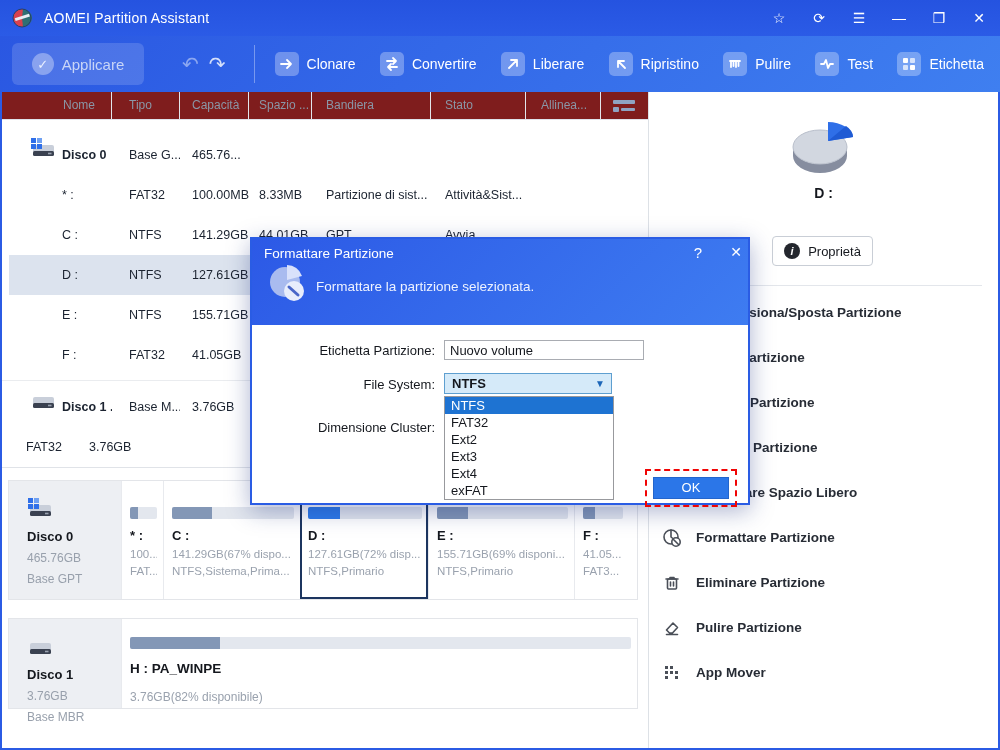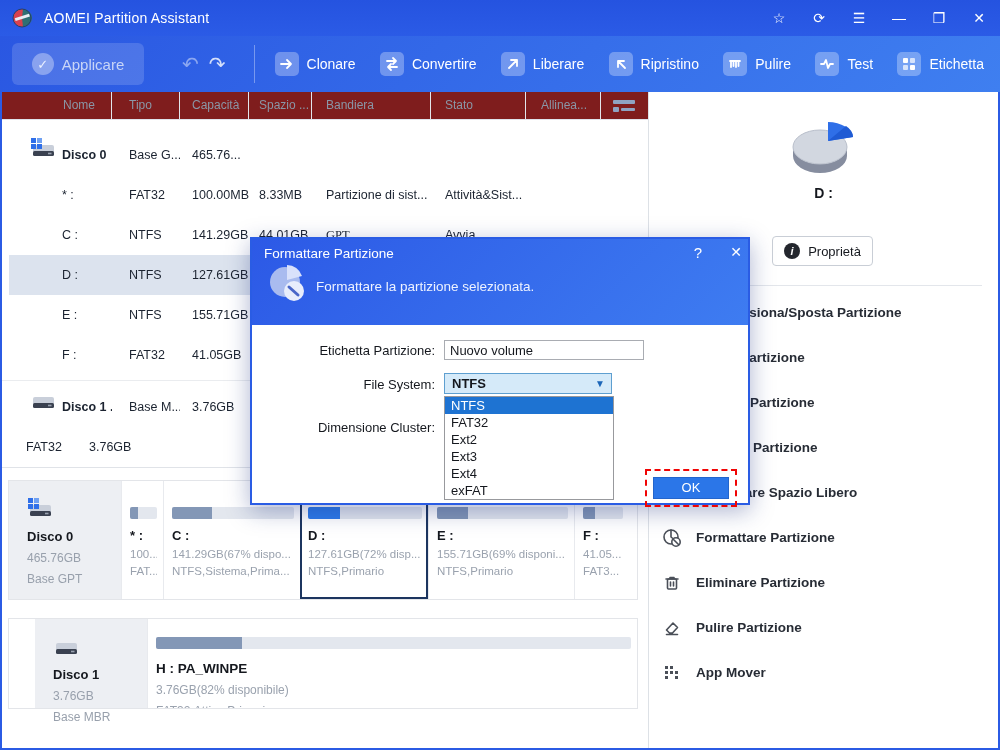--- a/index.html
+++ b/index.html
@@ -47,33 +47,33 @@
   .trow { height:40px; display:flex; margin-left:7px; font-size:12.5px; color:#1B2330; }
   .trow.sel { background:#DCE3EE; }
   .td { line-height:40px; white-space:nowrap; overflow:hidden; }
   .td-name { display:flex; align-items:center; }
   .group-sep { height:1px; background:#EAECEF; margin:5px 0 6px 0; }
   .tbl-bottom { position:absolute; left:2px; top:467px; width:646px; height:1px; background:#E0E3E8; }
 
   
   .strip { position:absolute; left:8px; width:630px; border:1px solid #E3E5E9; background:#fff; display:flex; }
   .strip0 { top:480px; height:120px; }
-  .strip1 { top:618px; height:91px;padding-left:26px; }
+  .strip1 { top:618px; height:91px; }
   .dcell { width:112px; background:#EDEFF3; padding:16px 0 0 18px; }
   .dcell .dname { font-size:13px; font-weight:bold; color:#15181E; margin-top:6px; }
   .dcell .dsub { font-size:12px; color:#98A0AC; margin-top:7px; }
   .pcell { border-left:1px solid #E8EAEE; padding:26px 6px 0 8px; position:relative; overflow:hidden; }
   .pcell.selp { border:2px solid #1C355F; padding:24px 4px 0 6px; }
   .pbar { height:12px; background:#E3E7EE; border-radius:2px; overflow:hidden; }
   .pbar i { display:block; height:100%; }
   .plabel { font-size:13px; font-weight:bold; color:#15181E; margin-top:9px; white-space:nowrap; overflow:hidden; }
   .pline { font-size:11.5px; color:#9AA2AE; margin-top:5px; white-space:nowrap; overflow:hidden; }
   .strip1 .pcell { flex:1; padding-top:18px; }
   .strip1 .plabel { margin-top:12px; font-size:13.5px; }
-  .strip1 .pline { font-size:12px; margin-top:7px; }
+  .strip1 .pline { font-size:12px; margin-top:14px; }
 
   
   .vdiv { position:absolute; left:648px; top:92px; width:1px; height:656px; background:#DDE1E6; }
   .rpanel { position:absolute; left:649px; top:92px; width:349px; height:656px; background:#fff; }
   .pie-wrap { position:absolute; left:135px; top:24px; }
   .sel-label { position:absolute; left:0; top:93px; width:100%; text-align:center; font-size:14px; font-weight:bold; color:#15181E; }
   .sel-info { position:absolute; left:0; top:117px; width:100%; text-align:center; font-size:13px; color:#5C6573; }
   .prop-btn { position:absolute; left:123px; top:144px; width:101px; height:30px; background:#fff;
     border:1px solid #C9CED6; border-radius:4px; display:flex; align-items:center; justify-content:center;
     gap:8px; font-size:13px; color:#15181E; font-family:inherit; }
@@ -256,21 +256,21 @@
         <div class="td" style="width: 119px; padding-left: 14px;">Partizione di sist...</div>
         <div class="td" style="width: 95px; padding-left: 14px;">Attività&amp;Sist...</div>
       </div>
       <div class="trow">
         <div class="td td-name" style="width: 103px; padding-left: 53px;">
           <span>C :</span>
         </div>
         <div class="td" style="width: 68px; padding-left: 17px;">NTFS</div>
         <div class="td" style="width: 69px; padding-left: 12px;">141.29GB</div>
         <div class="td" style="width: 63px; padding-left: 10px;">44.01GB</div>
-        <div class="td" style="width: 119px; padding-left: 14px; font-family: Liberation Serif, serif;">GPT</div>
+        <div class="td" style="width: 119px; padding-left: 14px;">GPT</div>
         <div class="td" style="width: 95px; padding-left: 14px;">Avvia</div>
       </div>
       <div class="trow sel">
         <div class="td td-name" style="width: 103px; padding-left: 53px;">
           <span>D :</span>
         </div>
         <div class="td" style="width: 68px; padding-left: 17px;">NTFS</div>
         <div class="td" style="width: 69px; padding-left: 12px;">127.61GB</div>
         <div class="td" style="width: 63px; padding-left: 10px;"></div>
         <div class="td" style="width: 119px; padding-left: 14px;"></div>

